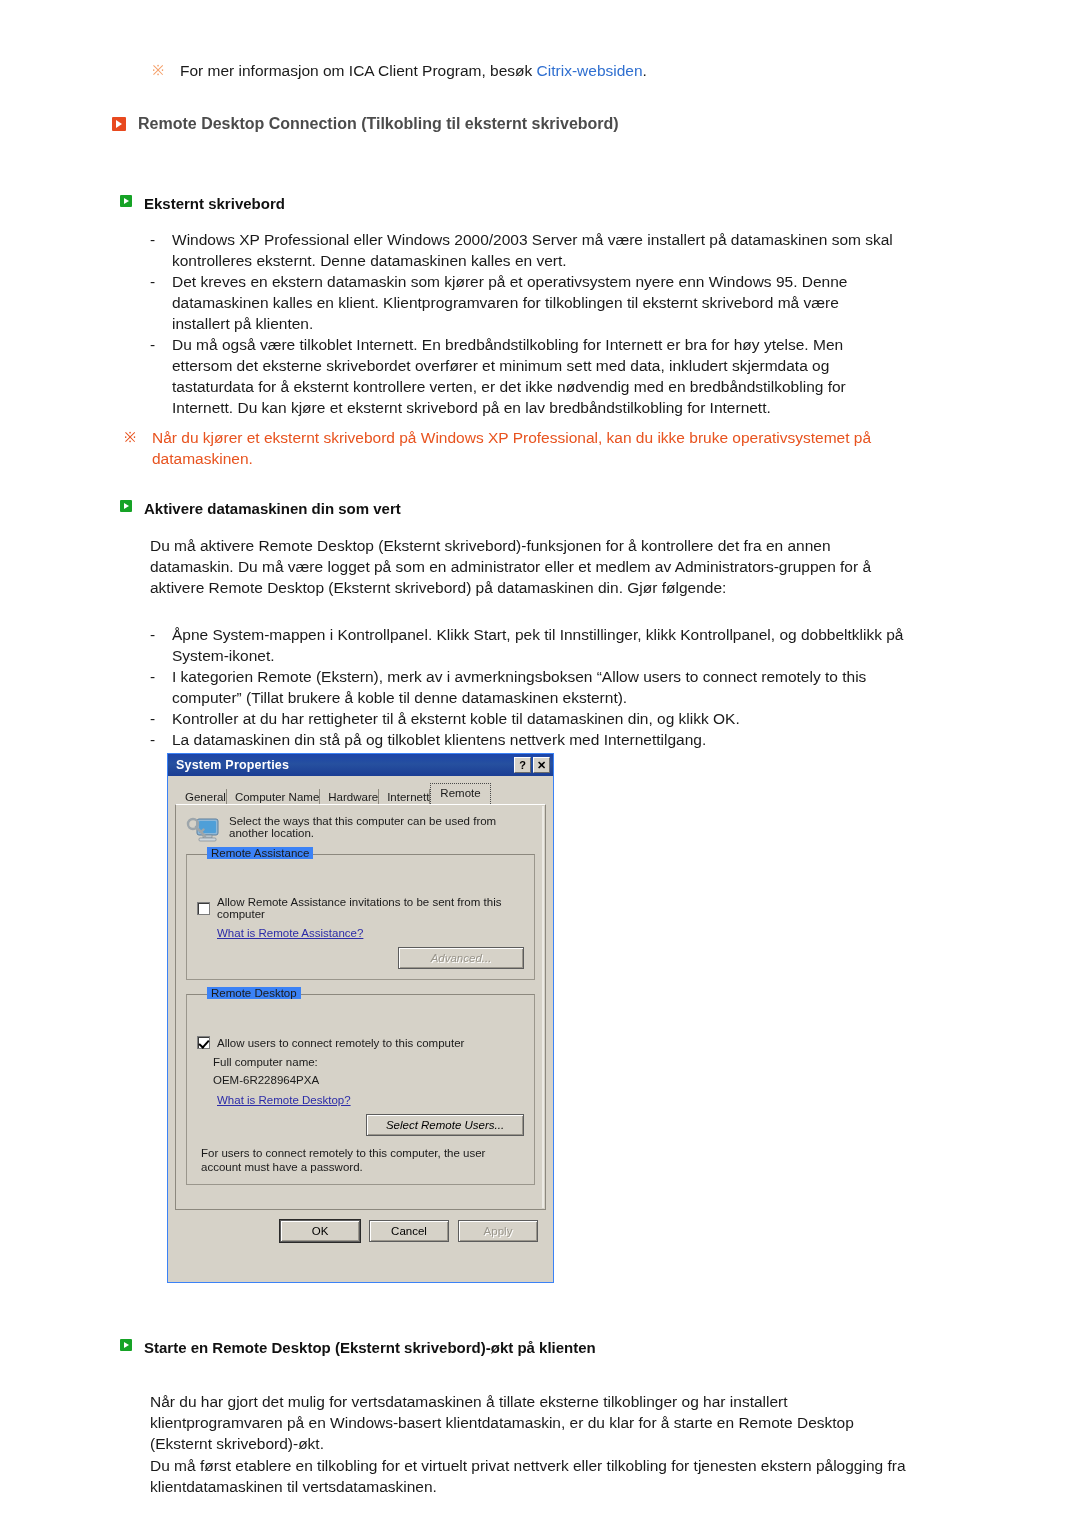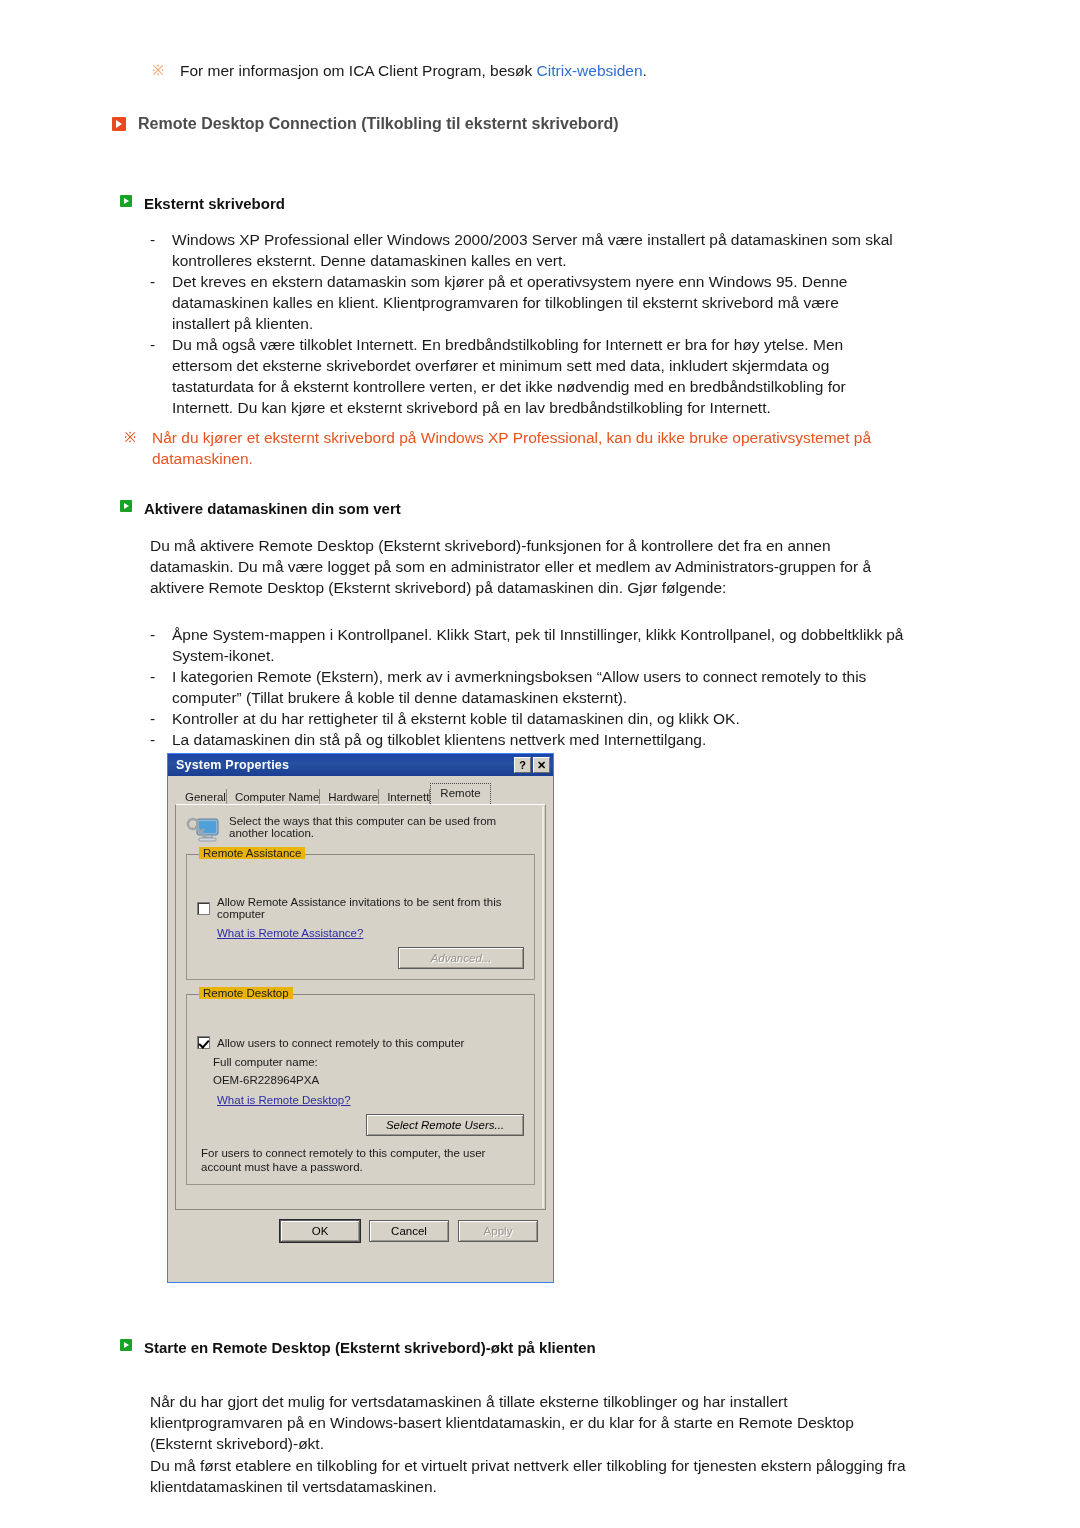--- a/index.html
+++ b/index.html
@@ -224,22 +224,22 @@
     border: 1px solid #9a968c;
     border-top-color: #8c887e;
     margin-top: 4px;
     padding: 9px 10px 10px 10px;
     position: relative;
     background: transparent;
   }
   .groupbox > .gb-title {
     position: absolute;
     top: -8px;
-    left: 12px;
-    background: #eab308;
+    left: 20px;
+    background: #3b82f6;
     padding: 0 4px;
     font-size: 11.5px;
   }
   .chk-row {
     display: flex;
     align-items: center;
     gap: 7px;
     margin-bottom: 7px;
     margin-top: 32px;
   }

